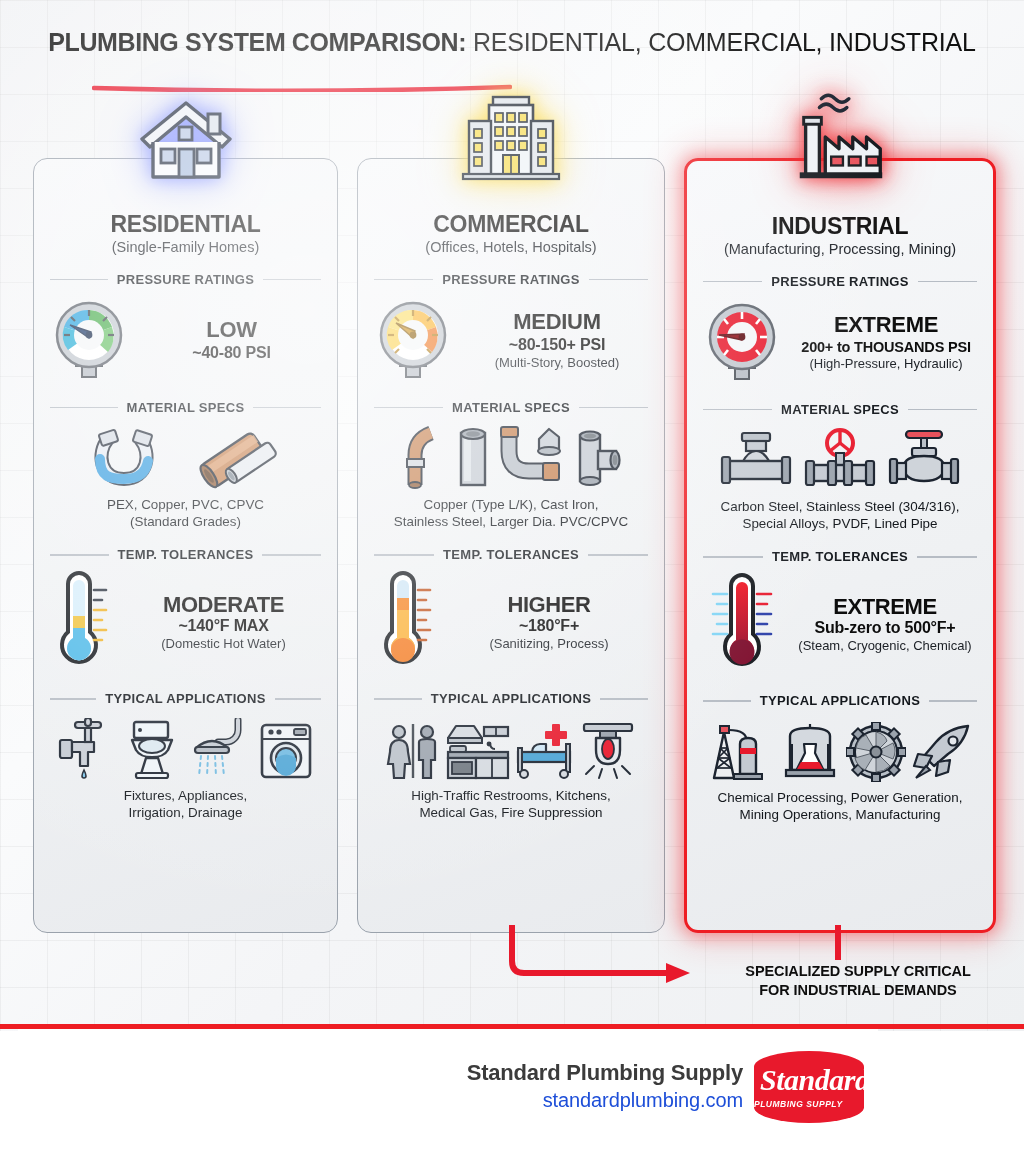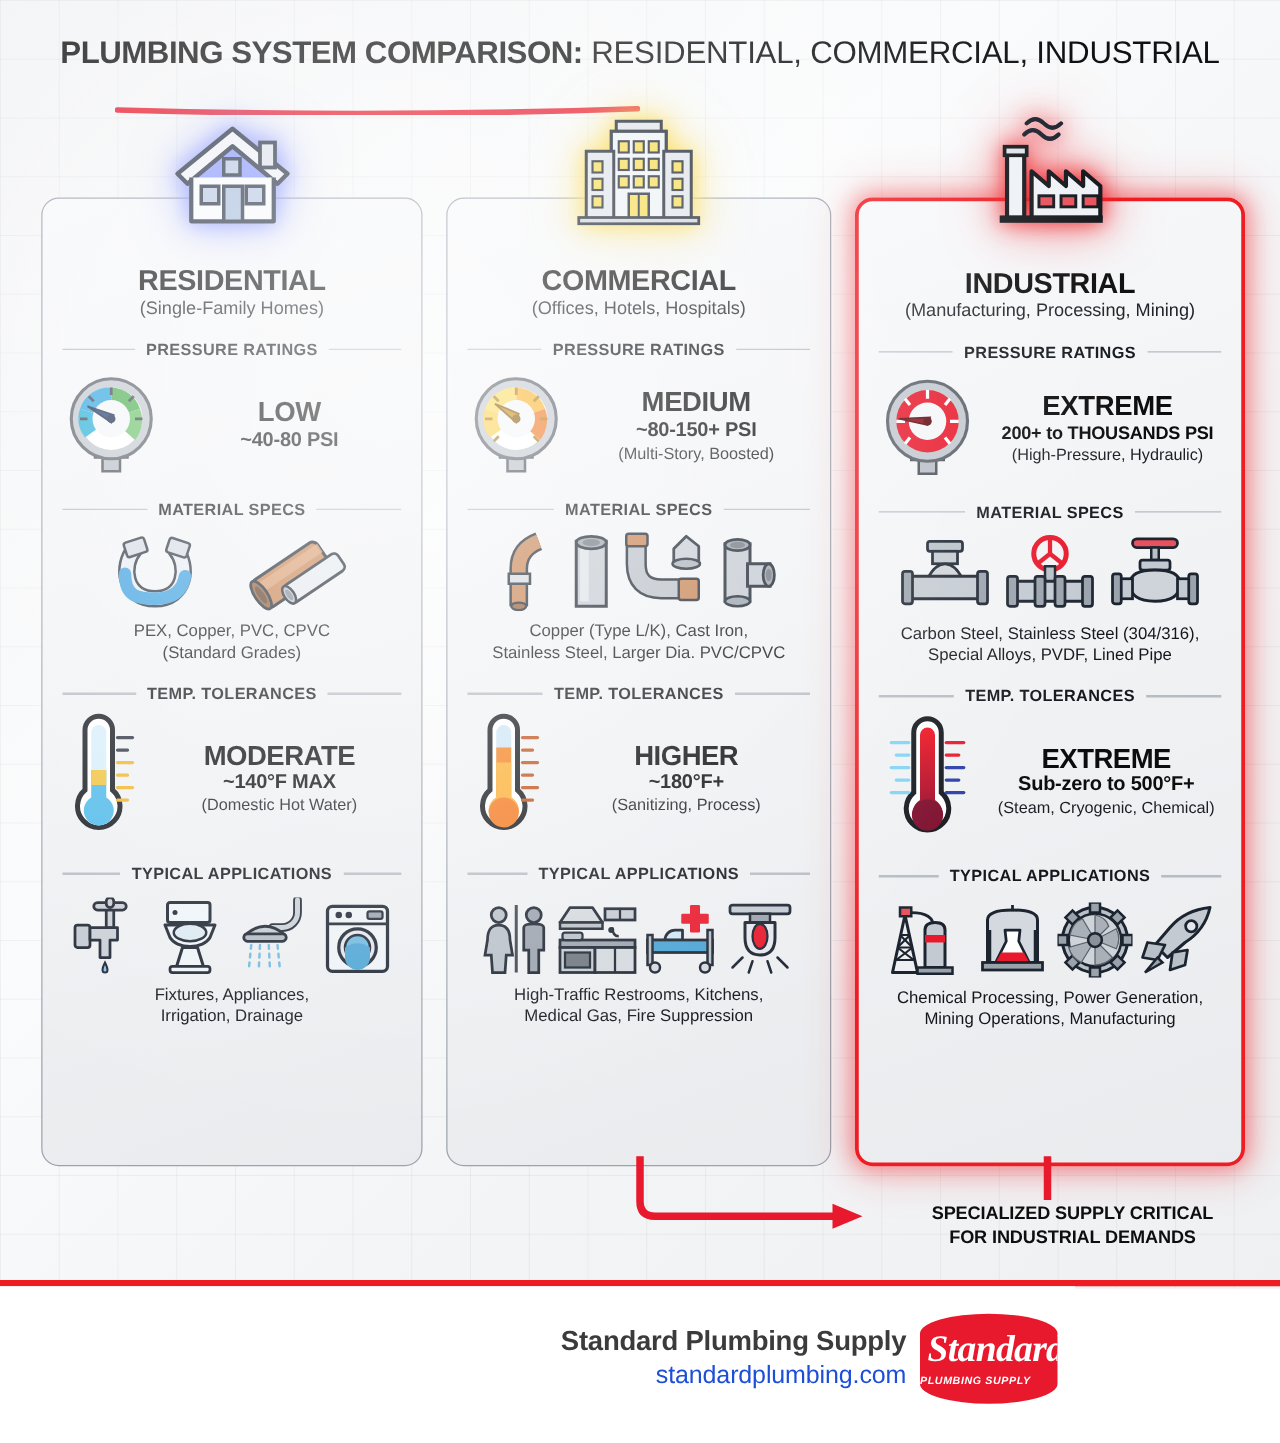--- a/index.html
+++ b/index.html
@@ -139,21 +139,21 @@
     letter-spacing: -0.1px;
   }
   .callout-svg { position: absolute; left: 490px; top: 925px; }
 
   
   .footer-rule {
     position: absolute; left: 0; top: 1024px;
     width: 1024px; height: 5px; background: #ee1d23;
   }
   .footer {
-    position: absolute; left: 0; top: 1029px;
+    position: absolute; left: 18px; top: 1029px;
     width: 860px; height: 125px; background: #fff;
   }
   .brand {
     position: absolute; right: 135px; top: 31px;
     text-align: right;
   }
   .brand-name { font-size: 22px; font-weight: 700; color: #3b3b3b; letter-spacing: -0.2px; }
   .brand-url  { font-size: 20px; color: #1d4ed8; margin-top: 3px; letter-spacing: -0.1px; }
   .logo {
     position: absolute; right: 14px; top: 22px;

